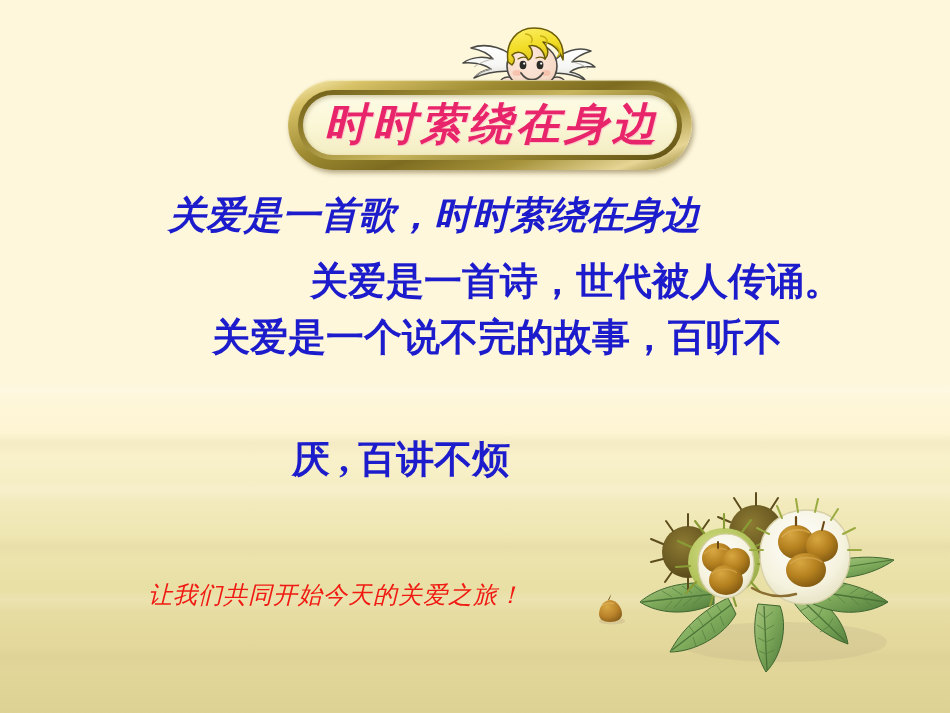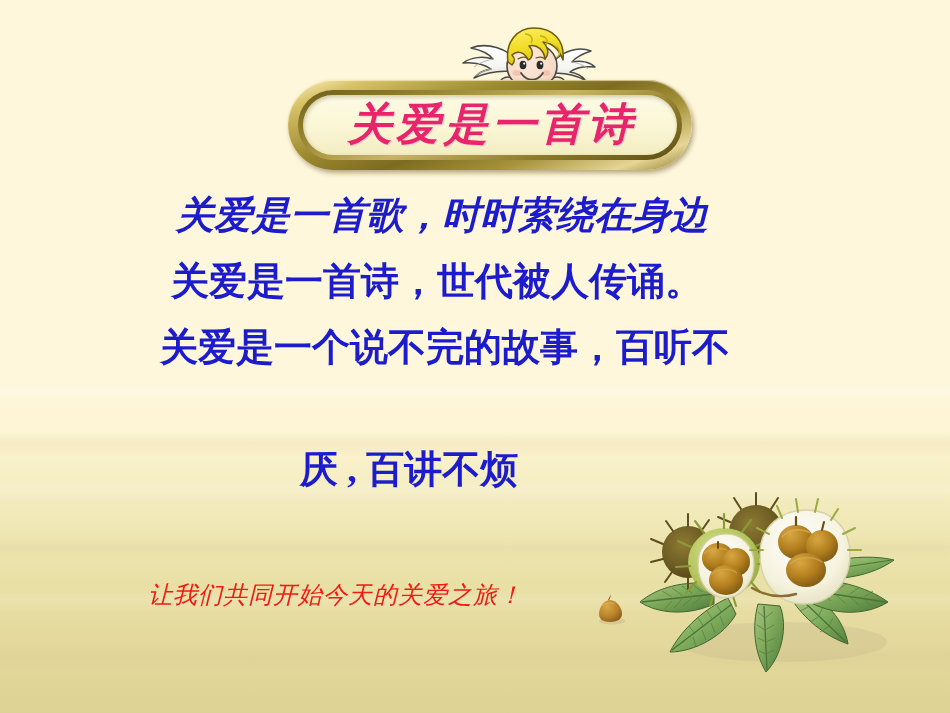--- a/index.html
+++ b/index.html
@@ -90,43 +90,45 @@
     letter-spacing:4px;
     white-space:nowrap;
     text-shadow:1px 1px 0 rgba(255,170,200,.55);
     line-height:1;
     padding-left:4px;
   }
 
   
   #poem {
     position:absolute;
-    left:8px; top:196px; width:842px;
+    left:0; top:196px; width:842px;
     z-index:2;
   }
   .poem-line {
     color:#1c1ccc;
     font-family:"Liberation Serif", "DejaVu Serif", serif;
     font-weight:bold;
     font-size:38px;
     line-height:1;
     white-space:nowrap;
   }
   .line-1 {
     font-style:italic;
     margin-left:168px;
     margin-bottom:28px;
   }
   .line-2 {
     margin-left:163px;
-    margin-bottom:28px;
+    margin-bottom:18px;
+    text-align:right;
   }
   .line-3 {
     margin-left:152px;
     margin-bottom:0;
+    text-align:center;
   }
   .line-4 {
     text-align:center;
     margin-left:-40px;
     margin-top:84px;
   }
 
   
   #footer-text {
     position:absolute;
@@ -223,21 +225,21 @@
       <ellipse cx="101" cy="51" rx="4.5" ry="3" fill="#f4b9a4" opacity=".75"></ellipse>
 
       <path d="M76 51 C82 60 92 60 98 51" fill="none" stroke="#4a4a46" stroke-width="1.8" stroke-linecap="round"></path>
     </svg>
   </div>
 
   <div id="banner-wrap">
     <div id="banner-outer">
       <div id="banner-mid">
         <div id="banner-inner">
-          <span id="banner-title">关爱是一首诗</span>
+          <span id="banner-title">时时萦绕在身边</span>
         </div>
       </div>
     </div>
   </div>
 
   <div id="poem">
     <div class="poem-line line-1">关爱是一首歌，时时萦绕在身边</div>
     <div class="poem-line line-2">关爱是一首诗，世代被人传诵。</div>
     <div class="poem-line line-3">关爱是一个说不完的故事，百听不</div>
     <div class="poem-line line-4">厌 , 百讲不烦</div>

